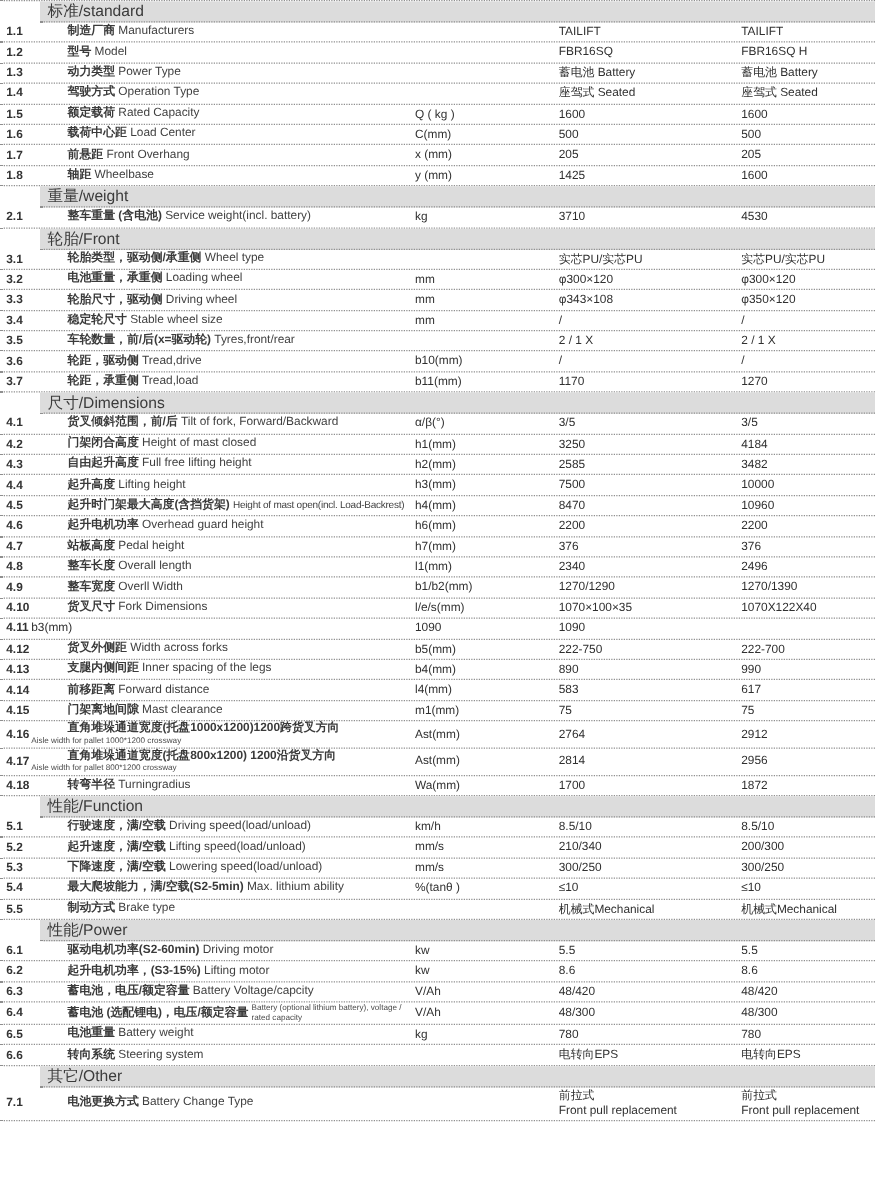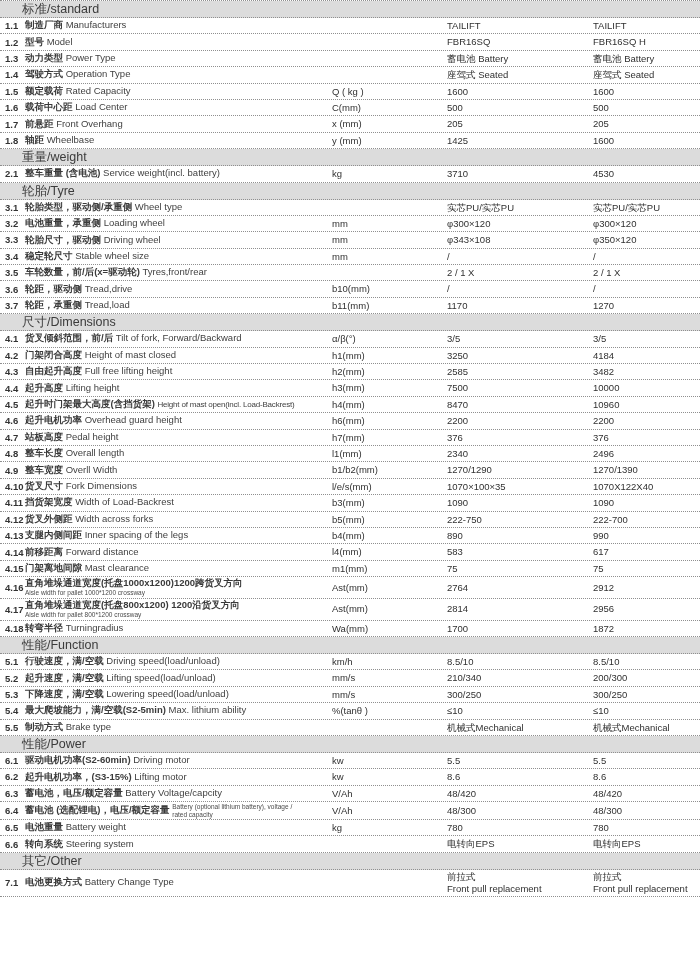--- a/index.html
+++ b/index.html
@@ -6,35 +6,36 @@
   .sheet {
     width:700px; height:960px; background:#ffffff; overflow:hidden;
     font-family:"Liberation Sans","DejaVu Sans",sans-serif;
     color:#3a3a3a;
     border-top:1px dotted #8f8f8f;
     box-sizing:border-box;
   }
   .section-bar {
     background:#dcdcdc;
     height:16px; line-height:16px;
-    padding-left:22px;
+    padding-left:6px;
     font-size:12.5px; color:#3b3b3b;
     border-bottom:1px dotted #8f8f8f;
+    margin-left:32px;
   }
   .row {
     display:grid;
     grid-template-columns:25px 307px 115px 146px 1fr;
     align-items:center;
     min-height:16.4px;
     border-bottom:1px dotted #8f8f8f;
     box-sizing:border-box;
   }
   .c-no { padding-left:5px; font-size:9.5px; font-weight:700; color:#333; }
   .c-label { font-size:9.5px; white-space:nowrap; line-height:1.15; padding:1px 0; }
-  .zh { font-weight:700; color:#3a3a3a; }
+  .zh { font-weight:700; color:#3a3a3a;margin-left:29px; }
   .en { font-weight:400; color:#3f3f3f; }
   .en.cond { font-size:8px; letter-spacing:-0.2px; }
   .en-tiny {
     display:inline-block; width:130px; vertical-align:middle;
     font-size:6.5px; line-height:1.15; white-space:normal; color:#4a4a4a;
   }
   .sub { font-size:6.5px; color:#4a4a4a; line-height:1.2; white-space:nowrap; }
   .c-unit, .c-v1, .c-v2 {
     font-size:9.5px; font-weight:400; color:#303030;
     white-space:pre-line; line-height:1.2; padding:1.5px 0;
@@ -121,21 +122,21 @@
       <div class="section-bar"><span>重量/weight</span></div>
       <div class="row">
         <span class="c-no">2.1</span>
         <div class="c-label">
           <div class="lbl-main"><span class="zh">整车重量 (含电池)</span> <span class="en">Service weight(incl. battery)</span></div>
         </div>
         <span class="c-unit">kg</span>
         <span class="c-v1">3710</span>
         <span class="c-v2">4530</span>
       </div>
-      <div class="section-bar"><span>轮胎/Tyre</span></div>
+      <div class="section-bar"><span>轮胎/Front</span></div>
       <div class="row">
         <span class="c-no">3.1</span>
         <div class="c-label">
           <div class="lbl-main"><span class="zh">轮胎类型，驱动侧/承重侧</span> <span class="en">Wheel type</span></div>
         </div>
         <span class="c-unit"></span>
         <span class="c-v1">实芯PU/实芯PU</span>
         <span class="c-v2">实芯PU/实芯PU</span>
       </div>
       <div class="row">
@@ -278,23 +279,20 @@
         <span class="c-no">4.10</span>
         <div class="c-label">
           <div class="lbl-main"><span class="zh">货叉尺寸</span> <span class="en">Fork Dimensions</span></div>
         </div>
         <span class="c-unit">l/e/s(mm)</span>
         <span class="c-v1">1070×100×35</span>
         <span class="c-v2">1070X122X40</span>
       </div>
       <div class="row">
         <span class="c-no">4.11</span>
-        <div class="c-label">
-          <div class="lbl-main"><span class="zh">挡货架宽度</span> <span class="en">Width of Load-Backrest</span></div>
-        </div>
         <span class="c-unit">b3(mm)</span>
         <span class="c-v1">1090</span>
         <span class="c-v2">1090</span>
       </div>
       <div class="row">
         <span class="c-no">4.12</span>
         <div class="c-label">
           <div class="lbl-main"><span class="zh">货叉外侧距</span> <span class="en">Width across forks</span></div>
         </div>
         <span class="c-unit">b5(mm)</span>

